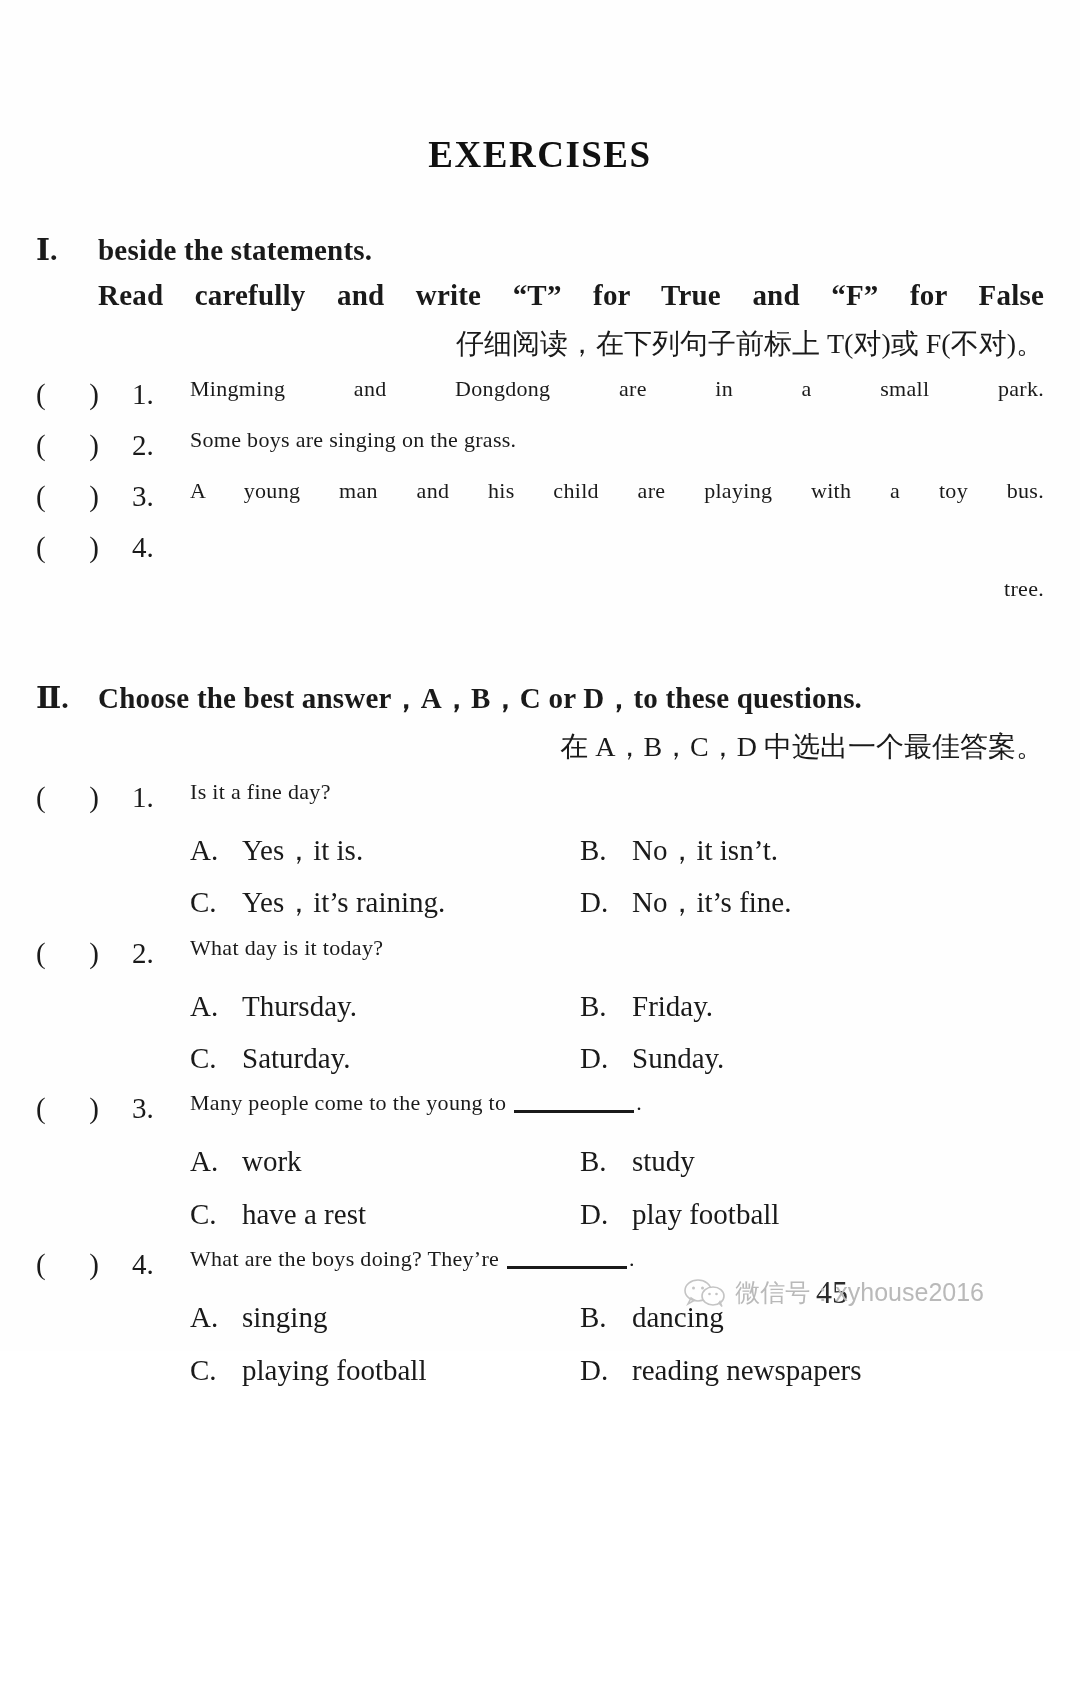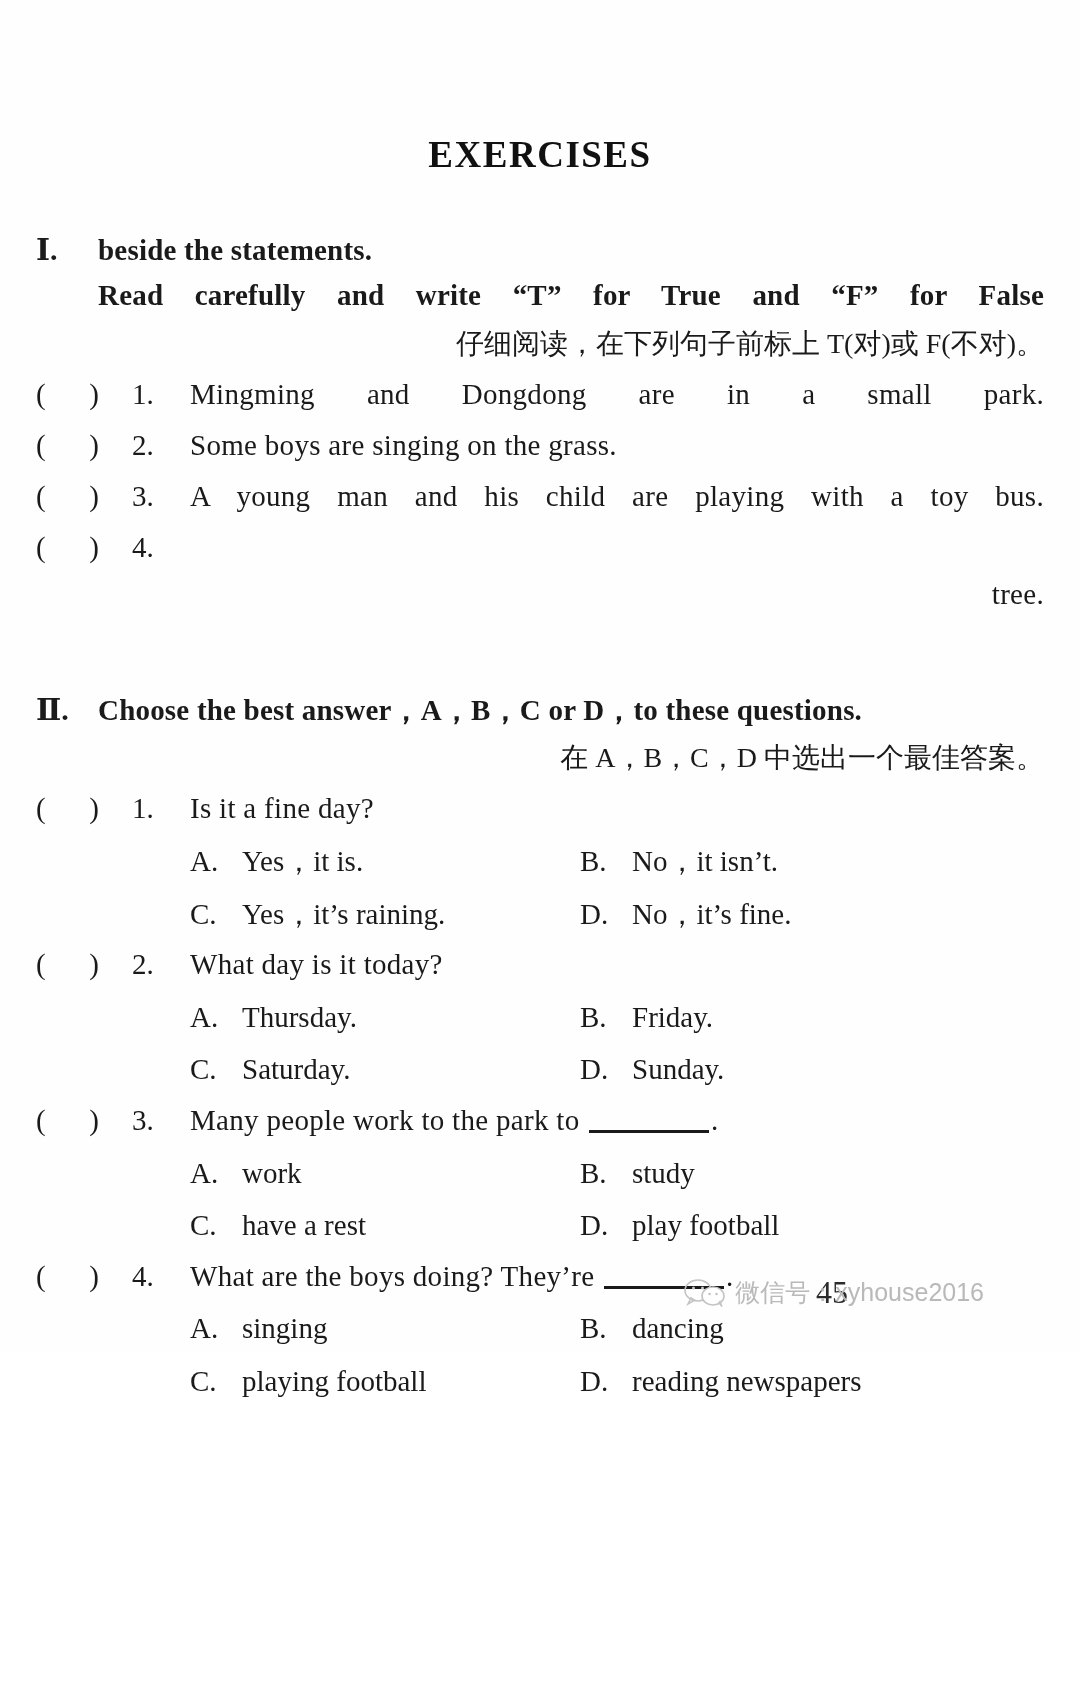--- a/index.html
+++ b/index.html
@@ -96,21 +96,21 @@
     font-family: "Liberation Serif", "DejaVu Serif", serif;
   }
   .qnum {
     flex: 0 0 58px;
     width: 58px;
     font-size: 29px;
     font-family: "Liberation Serif", "DejaVu Serif", serif;
   }
   .qtext {
     flex: 1;
-    font-size: 29px;
+    font-size: 22px;
     font-family: "Liberation Serif", "DejaVu Serif", serif;
     letter-spacing: 0.3px;
   }
   .qtext.spread {
     text-align: justify;
     text-align-last: justify;
   }
   .cont-line {
     display: flex;
     font-size: 29px;
@@ -295,21 +295,21 @@
       </div>
       <div class="opt opt-d">
         <span class="opt-letter">D.</span>
         <span>Sunday.</span>
       </div>
     </div>
 
     <div class="q-row">
       <div class="bracket">(      )</div>
       <div class="qnum">3.</div>
-      <div class="qtext"><span>Many people work to the park to </span><span class="blank"></span><span>.</span></div>
+      <div class="qtext"><span>Many people come to the young to </span><span class="blank"></span><span>.</span></div>
     </div>
     <div class="opt-row">
       <div class="opt opt-a">
         <span class="opt-letter">A.</span>
         <span>work</span>
       </div>
       <div class="opt opt-b">
         <span class="opt-letter">B.</span>
         <span>study</span>
       </div>

